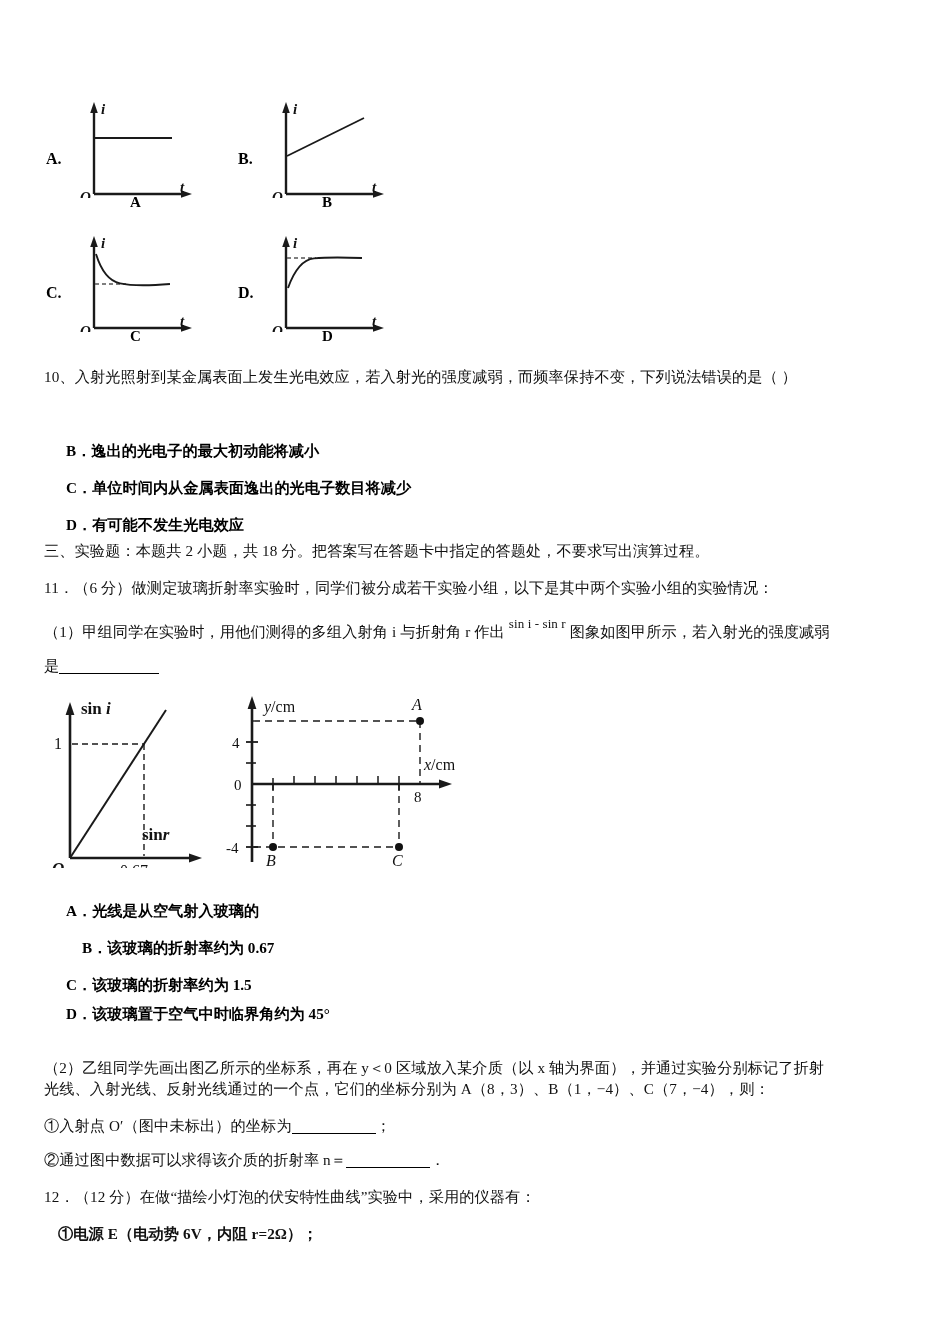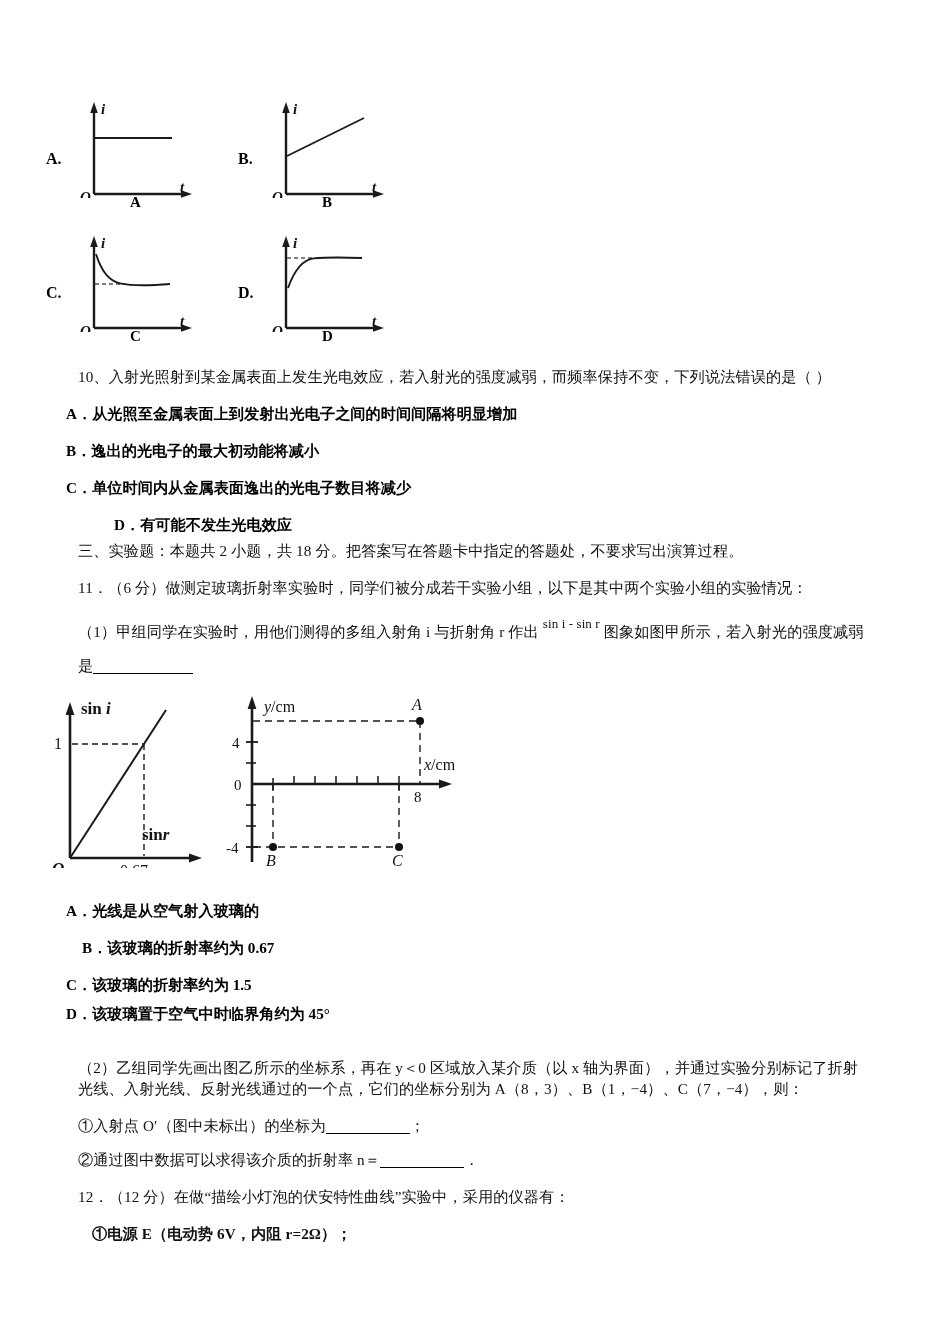--- a/index.html
+++ b/index.html
@@ -61,21 +61,20 @@
 
   
   .para {
     position: absolute;
     font-family: "Liberation Serif", "DejaVu Serif", serif;
     font-size: 15.2px;
     line-height: 1.5;
     letter-spacing: 0.1px;
     color: #111;
     white-space: nowrap;
-    margin-left: 34px;
   }
   .opt {
     position: absolute;
     font-size: 15.2px;
     white-space: nowrap;
   }
   .opt b, .bold { font-weight: bold; }
   .blank-ul {
     display: inline-block;
     border-bottom: 1.6px solid #000;
@@ -186,24 +185,23 @@
           <text x="29" y="20" font-size="15" font-style="italic" font-weight="bold" fill="#111">i</text>
           <text x="108" y="98" font-size="15" font-style="italic" font-weight="bold" fill="#111">t</text>
           <text x="8" y="108" font-size="15" font-style="italic" font-weight="bold" fill="#111">O</text>
         </svg>
         <span class="graph-caption" style="left:58px; top:100px;">D</span>
       </div>
     </div>
   </div>
 
   <div class="para" style="left:44px; top:366px;">10、入射光照射到某金属表面上发生光电效应，若入射光的强度减弱，而频率保持不变，下列说法错误的是（      ）</div>
-  <div class="opt bold" style="left:66px; top:404px;">A．从光照至金属表面上到发射出光电子之间的时间间隔将明显增加</div>
   <div class="opt bold" style="left:66px; top:478px;">C．单位时间内从金属表面逸出的光电子数目将减少</div>
   <div class="opt bold" style="left:66px; top:441px;">B．逸出的光电子的最大初动能将减小</div>
-  <div class="opt bold" style="left:66px; top:515px;margin-left:48px;">D．有可能不发生光电效应</div>
+  <div class="opt bold" style="left:66px; top:515px;">D．有可能不发生光电效应</div>
 
   <div class="para" style="left:44px; top:540px;">三、实验题：本题共 2 小题，共 18 分。把答案写在答题卡中指定的答题处，不要求写出演算过程。</div>
 
   <div class="para" style="left:44px; top:577px;">11．（6 分）做测定玻璃折射率实验时，同学们被分成若干实验小组，以下是其中两个实验小组的实验情况：</div>
 
   <div class="para" style="left:44px; top:614px;">
     <span>（1）甲组同学在实验时，用他们测得的多组入射角 i 与折射角 r 作出</span><span class="fraction-inline">sin i - sin r</span><span>图象如图甲所示，若入射光的强度减弱</span>
   </div>
 
   <div class="para" style="left:44px; top:655px;">

